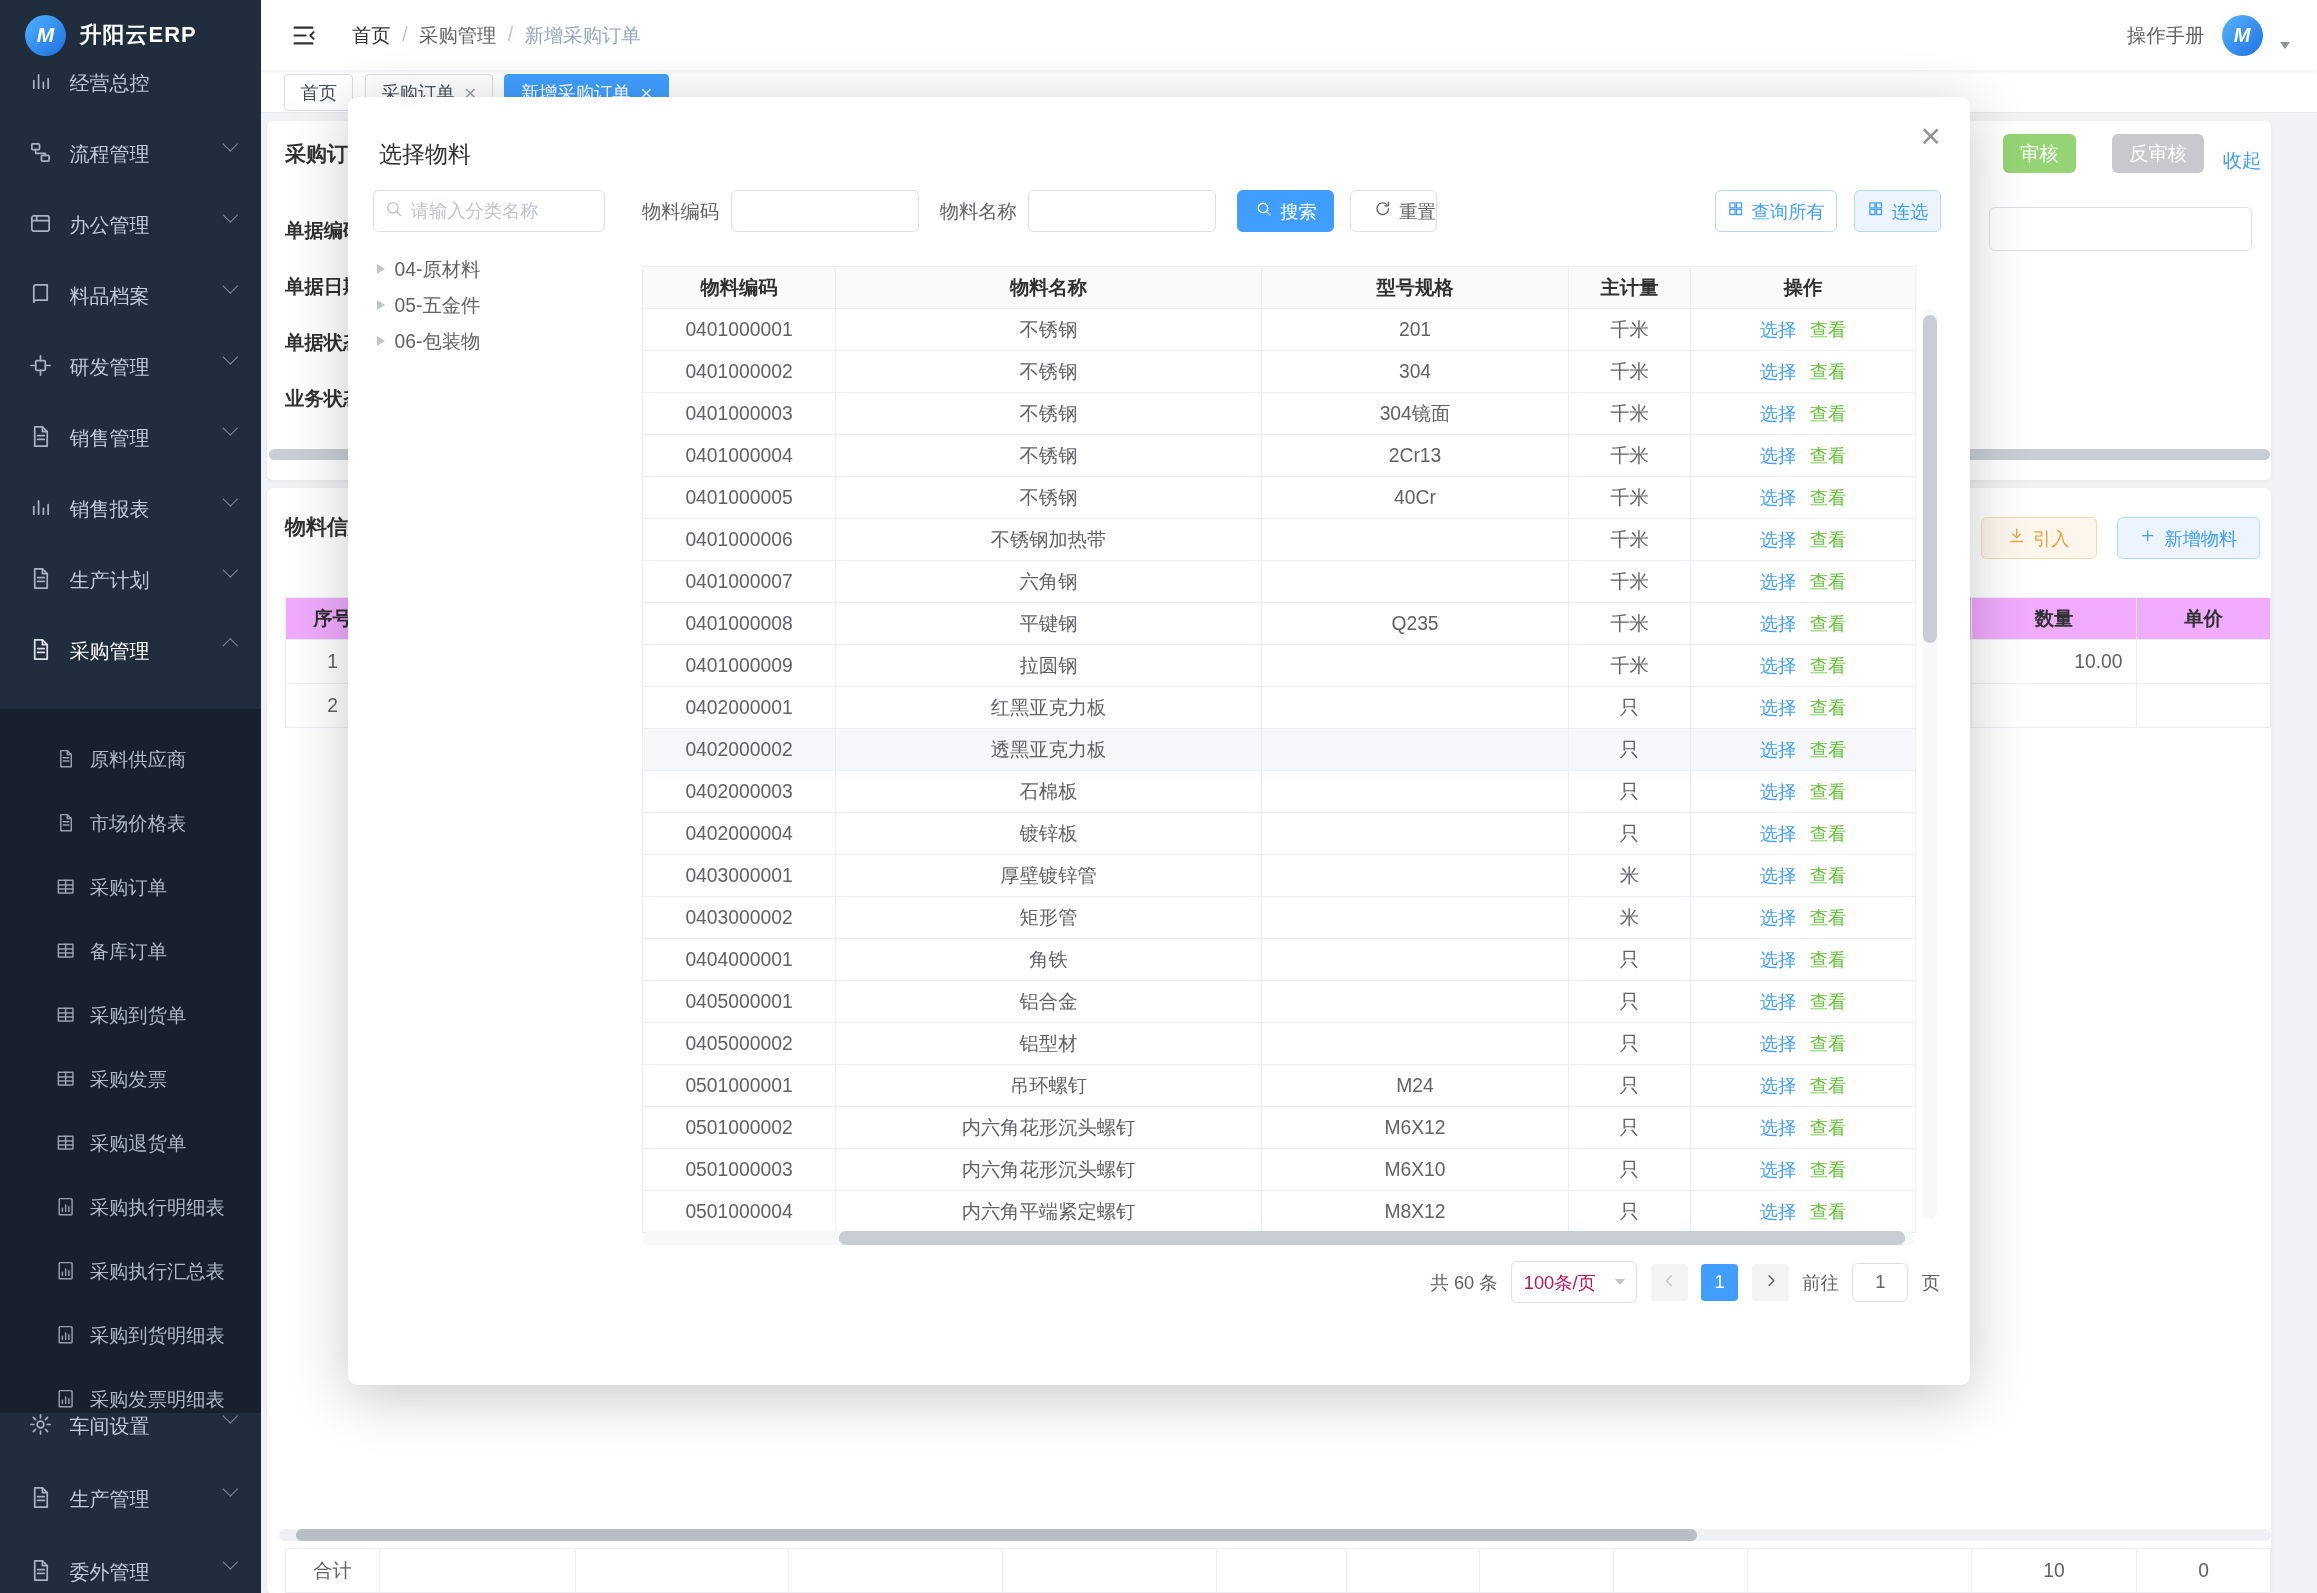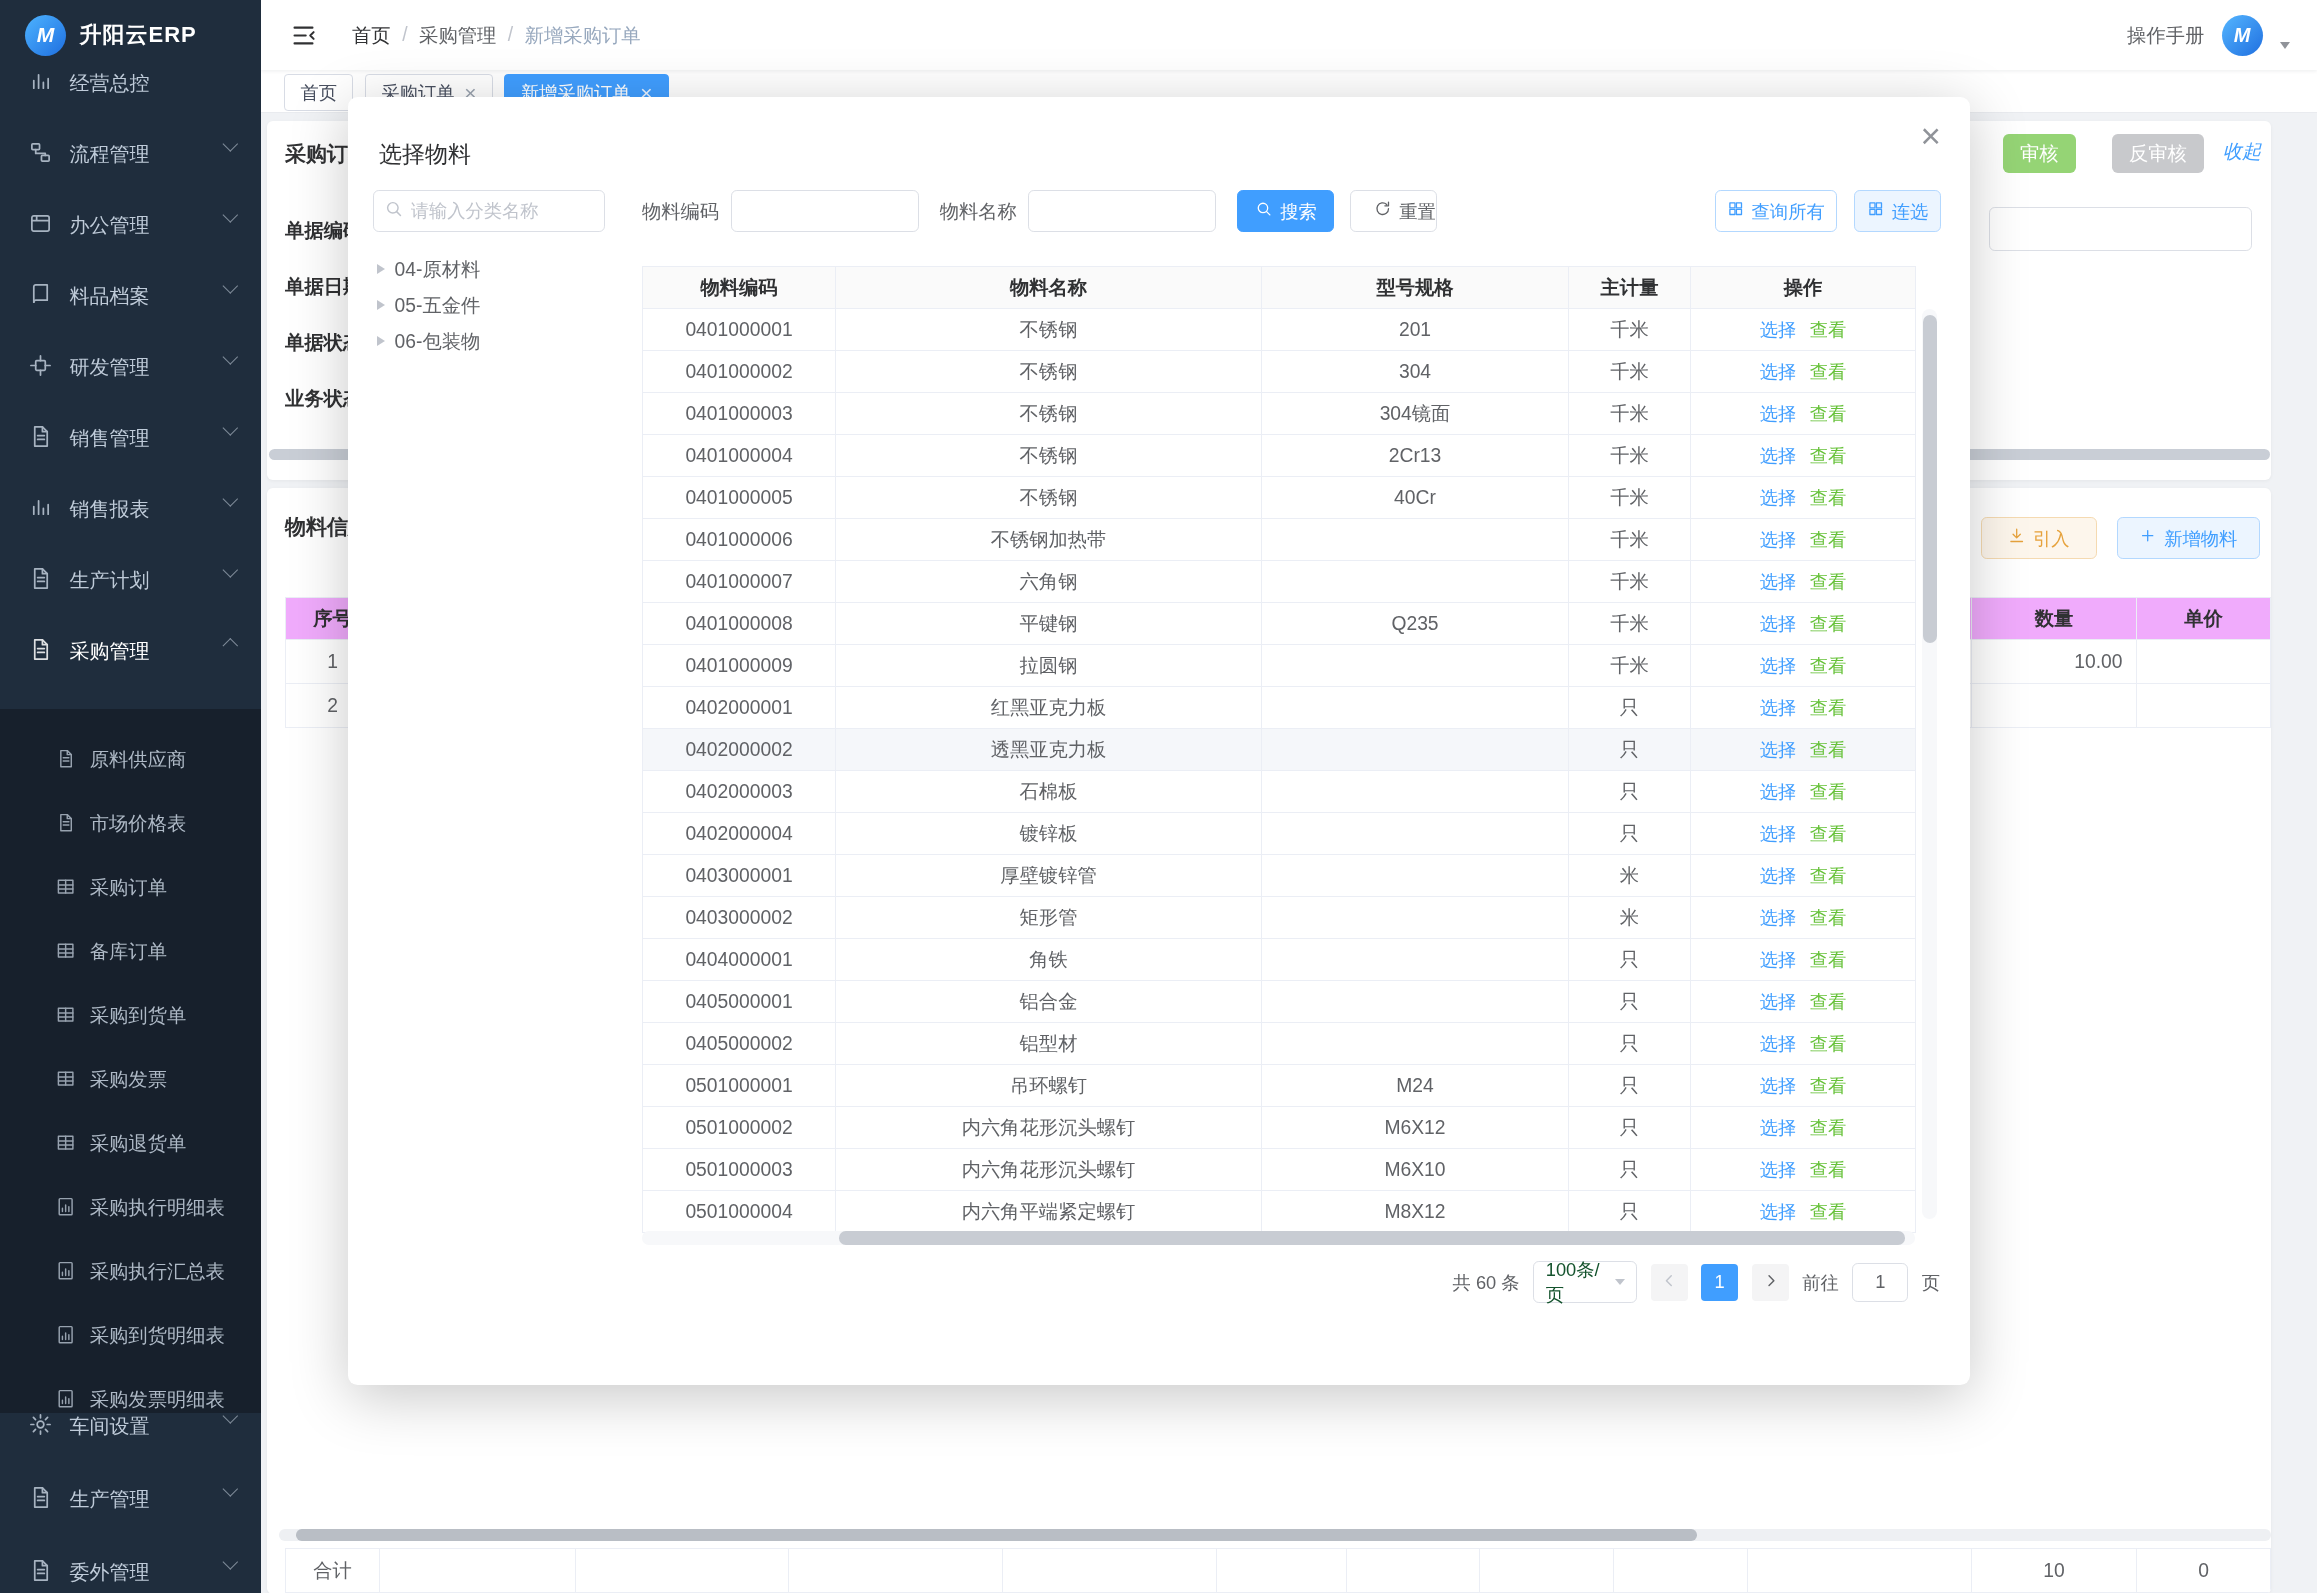--- a/index.html
+++ b/index.html
@@ -44,21 +44,21 @@
 
   
   .content { position:absolute; left:261px; top:114px; right:0; bottom:0; z-index:1; }
   .card { position:absolute; background:#fff; border-radius:5.8px; box-shadow:0 1px 3.9px rgba(0,0,0,.05); }
   .card1 { left:5.8px; top:6.8px; width:2004px; height:359px; }
   .card2 { left:5.8px; top:374px; width:2004px; height:1106px; overflow:hidden; }
   .pg-title { position:absolute; left:18.3px; top:19.3px; font-size:21px; font-weight:bold; color:#303133; white-space:nowrap; }
   .btn { display:inline-flex; align-items:center; justify-content:center; gap:7.7px; border-radius:5.8px; font-size:19.3px; border:1px solid transparent; cursor:pointer; background:#fff; }
   .btn-audit   { position:absolute; left:1736px; top:13.5px; width:73px; height:39px; background:#95d475; color:#fff; }
   .btn-unaudit { position:absolute; left:1845px; top:13.5px; width:92px; height:39px; background:#c8c9cc; color:#fff; }
-  .collapse { position:absolute; left:1956px; top:17px; font-size:19.3px; color:#409eff; cursor:pointer;font-style:italic; }
+  .collapse { position:absolute; left:1956px; top:26px; font-size:19.3px; color:#409eff; cursor:pointer; }
   .hdr-input { position:absolute; left:1722px; top:86px; width:263px; height:44px; border:1px solid #dcdfe6; border-radius:5.8px; background:#fff; outline:none; font-size:19.3px; padding:0 11.6px; }
   .flabel { position:absolute; left:18.3px; font-size:19.3px; font-weight:bold; color:#303133; white-space:nowrap; }
   .hbar { position:absolute; left:1.9px; top:328px; width:2001px; height:11.6px; background:#c9ced6; border-radius:5.8px; cursor:pointer; }
   .sec-title { position:absolute; left:18.3px; top:25px; font-size:21px; font-weight:bold; color:#303133; }
   .btn-import { position:absolute; left:1714px; top:29px; width:116px; height:42px; background:#fdf6ec; border-color:#f5dab1; color:#e6a23c; font-size:18.3px; }
   .btn-add    { position:absolute; left:1850px; top:29px; width:143px; height:42px; background:#ecf5ff; border-color:#b3d8ff; color:#409eff; font-size:18.3px; }
 
   .bg-table-wrap { position:absolute; left:18.3px; top:109px; width:1986px; }
   .bg-table { border-collapse:collapse; table-layout:fixed; width:1986px; font-size:19.3px; }
   .bg-table th { height:42px; background:#f0abfc; border:1px solid #ebeef5; font-weight:bold; color:#303133; text-align:center; }
@@ -96,21 +96,21 @@
   .m-table td { height:42px; border:1px solid #ebeef5; color:#606266; text-align:center; background:#fff; overflow:hidden; white-space:nowrap; }
   .m-table tr.hl td { background:#f5f7fa; }
   .op-select { color:#409eff; cursor:pointer; margin-right:13.5px; font-size:18.3px; }
   .op-view { color:#67c23a; cursor:pointer; font-size:18.3px; }
   .m-vscroll { position:absolute; left:1574px; top:212px; width:15.4px; height:910px; background:#f7f8fa; border-radius:7.7px; }
   .m-vscroll .thumb { position:absolute; left:1px; top:5.8px; width:13.5px; height:328px; background:#c8ccd3; border-radius:7.7px; cursor:pointer; }
   .m-hscroll { position:absolute; left:294px; top:1134px; width:1273px; height:13.5px; background:#f7f8fa; border-radius:6.8px; }
   .m-hscroll .thumb { position:absolute; left:197px; top:0; width:1066px; height:13.5px; background:#c8ccd3; border-radius:6.8px; cursor:pointer; }
 
   .pager { position:absolute; right:30px; top:1164px; height:42px; display:flex; align-items:center; gap:13.5px; font-size:18.3px; color:#606266; }
-  .pg-select { width:104px; height:42px; border:1px solid #dcdfe6; border-radius:5.8px; display:flex; align-items:center; justify-content:space-between; padding:0 11.6px; cursor:pointer; color:#14532d; }
+  .pg-select { width:126px; height:42px; border:1px solid #dcdfe6; border-radius:5.8px; display:flex; align-items:center; justify-content:space-between; padding:0 11.6px; cursor:pointer; color:#be185d; }
   .dcaret { width:0; height:0; border-top:6.8px solid #c0c4cc; border-left:5.8px solid transparent; border-right:5.8px solid transparent; }
   .pg-btn { width:37px; height:37px; border:none; background:#f4f4f5; border-radius:3.9px; display:flex; align-items:center; justify-content:center; cursor:pointer; color:#606266; }
   .pg-btn.prev { color:#c0c4cc; }
   .pg-num { width:37px; height:37px; background:#409eff; color:#fff; border-radius:3.9px; display:flex; align-items:center; justify-content:center; font-size:18.3px; cursor:pointer; }
   .pg-input { width:56px; height:39px; border:1px solid #dcdfe6; border-radius:5.8px; text-align:center; font-size:18.3px; color:#606266; outline:none; }
 </style>
 </head>
 <body>
 
 <div class="screen">

